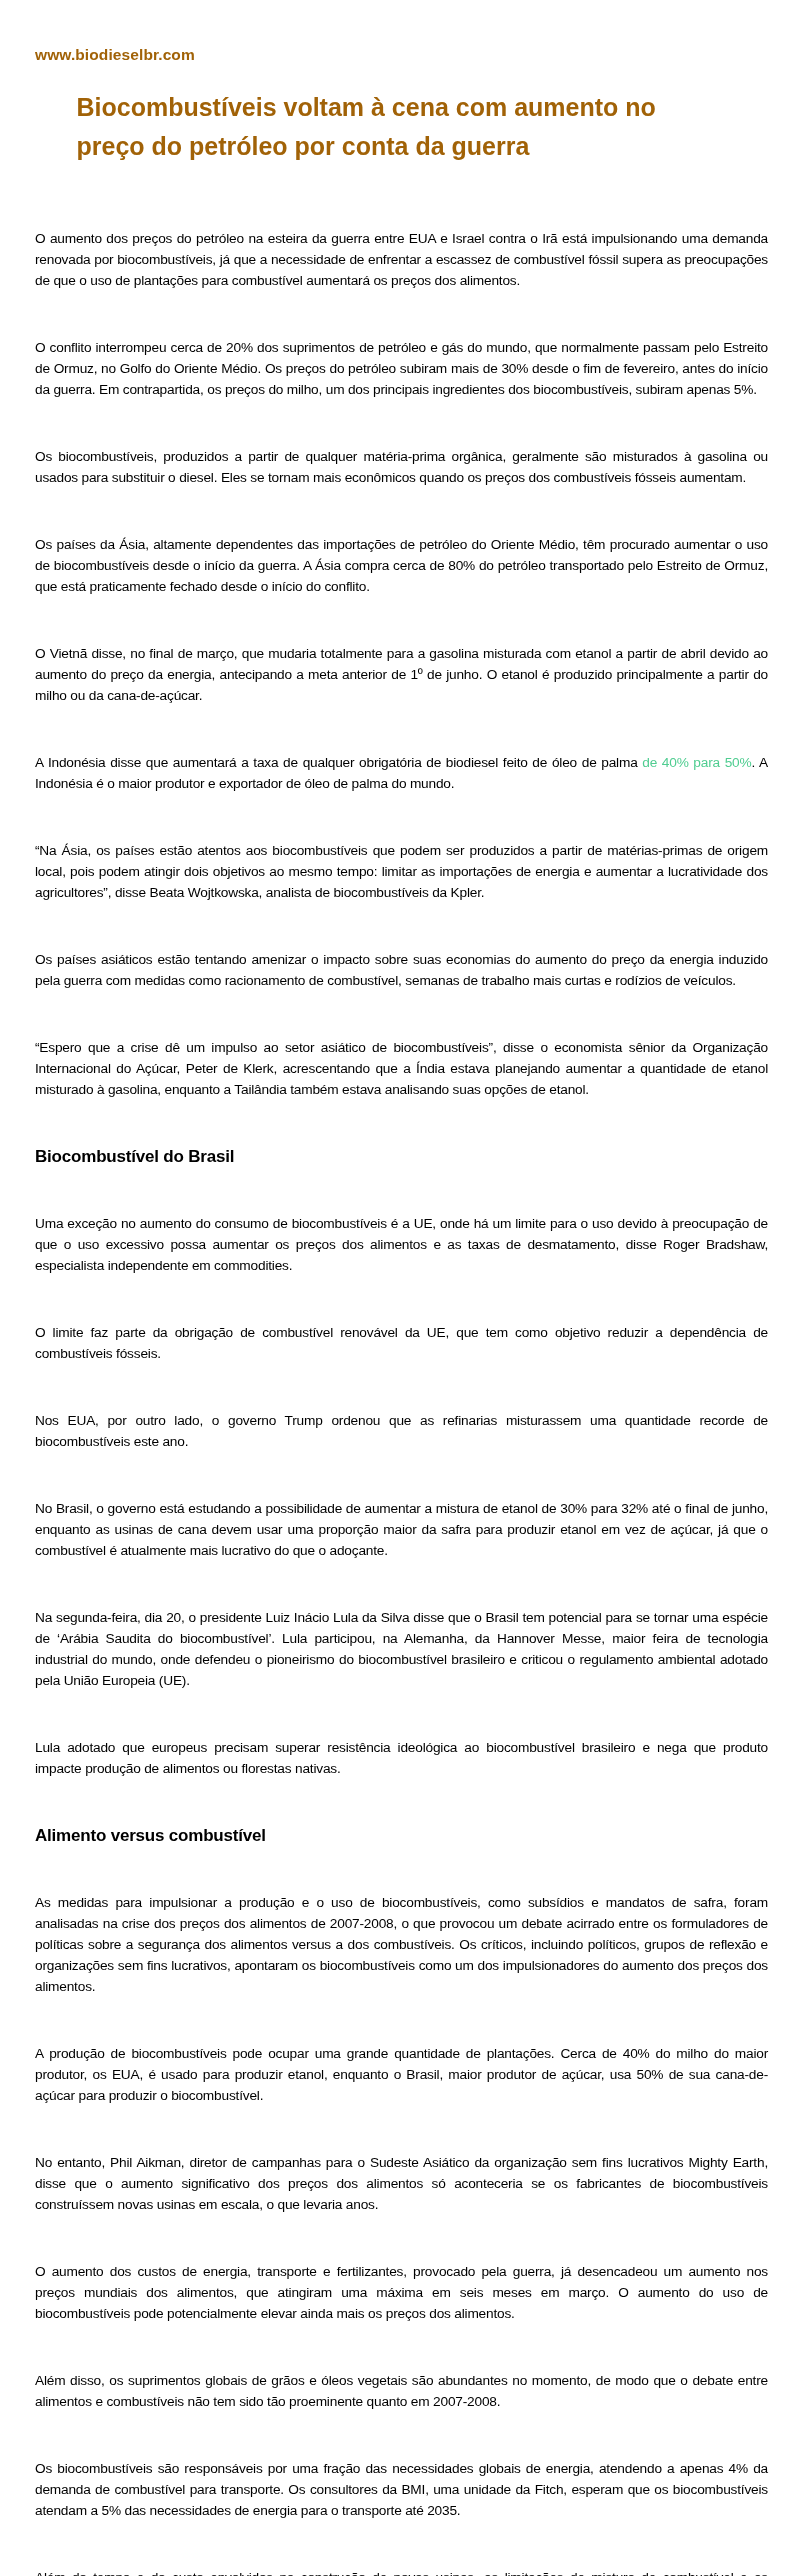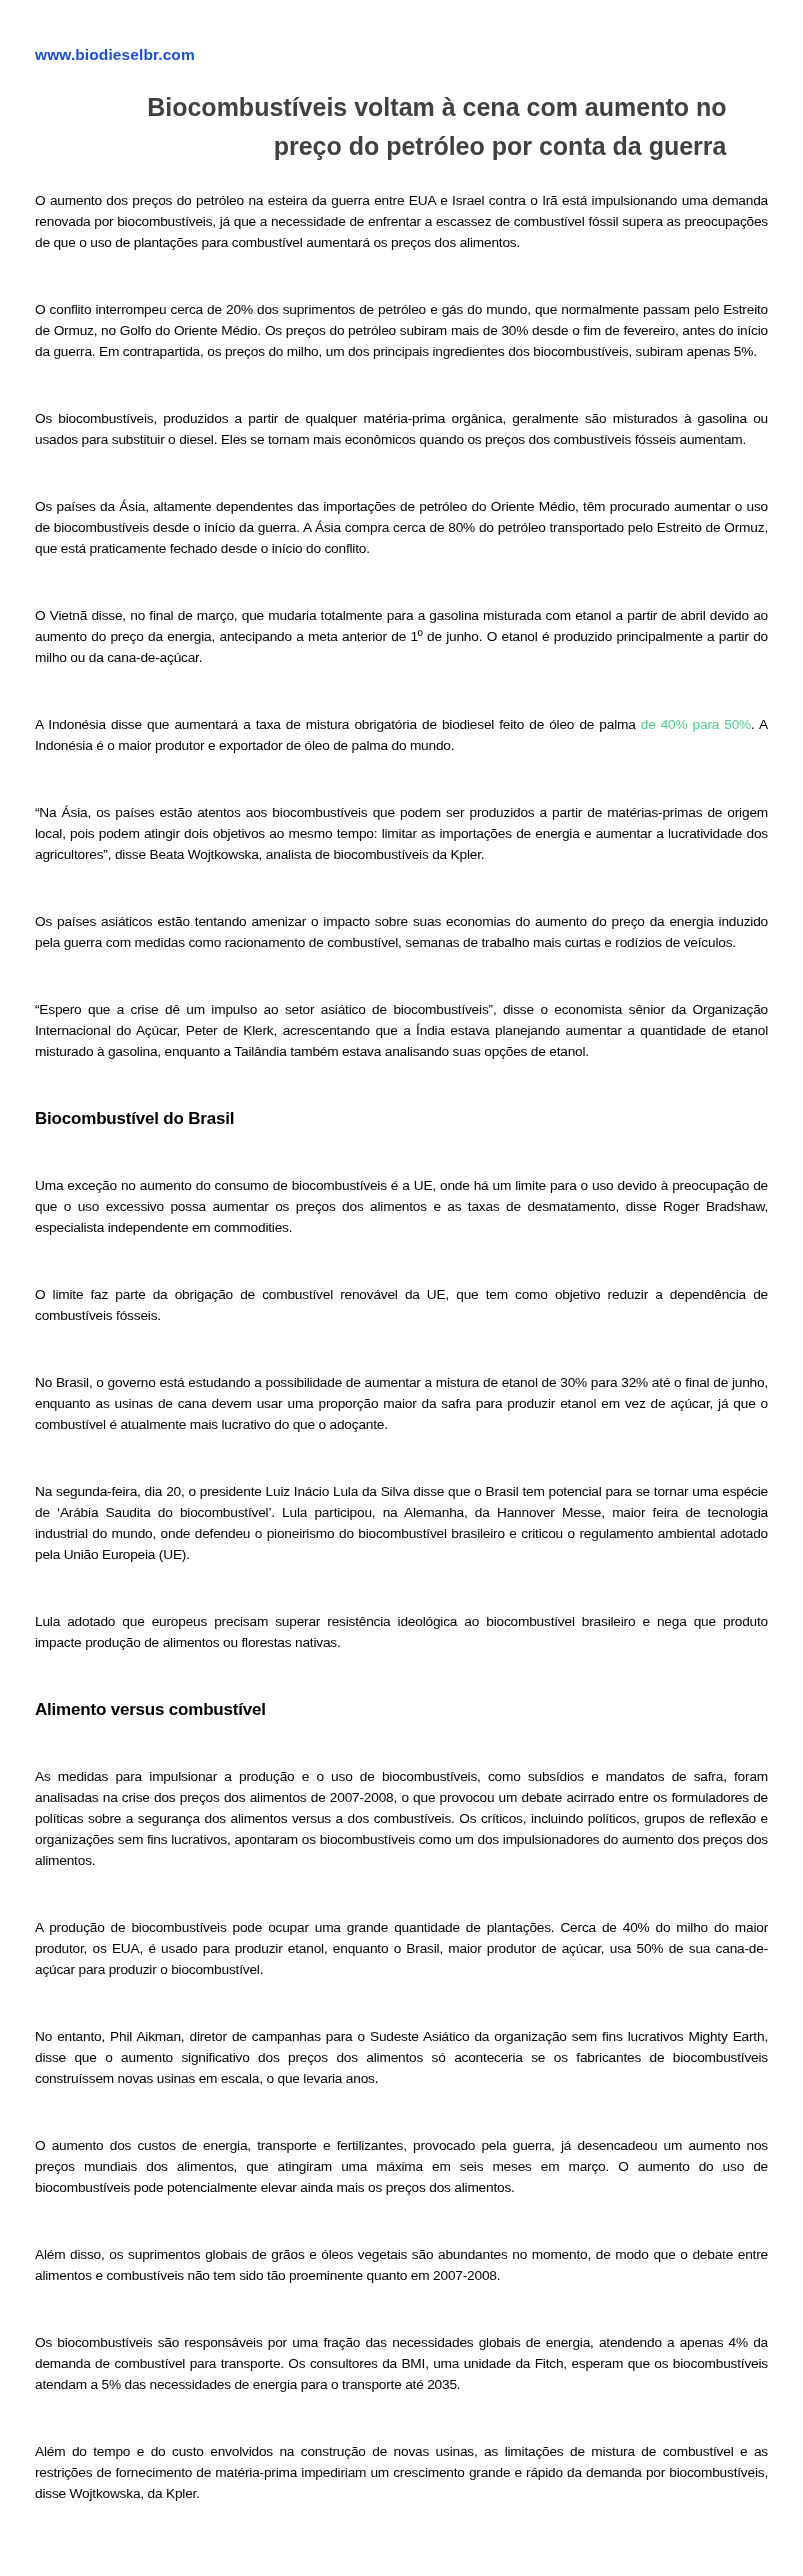--- a/index.html
+++ b/index.html
@@ -16,30 +16,30 @@
   .page {
     box-sizing: border-box;
     width: 803px;
     min-height: 2576px;
     padding: 46px 35px 64px 35px;
   }
   .site-url {
     font-size: 15.5px;
     font-weight: 700;
     letter-spacing: 0.1px;
-    color: #1d4ed8;
+    color: #a16207;
   }
   .title {
     max-width: 650px;
-    margin: 24px auto 24px auto;
+    margin: 24px auto 62px auto;
     font-size: 25px;
     line-height: 39px;
     font-weight: 700;
-    text-align: right;
-    color: #404040;
+    text-align: left;
+    color: #a16207;
   }
   .article-body {
     margin-top: 0;
   }
   .para {
     margin: 0 0 46px 0;
     font-size: 13.7px;
     line-height: 21px;
     letter-spacing: -0.2px;
     text-align: justify;
@@ -66,27 +66,28 @@
   <div class="site-url">www.biodieselbr.com</div>
 
   <h1 class="title">Biocombustíveis voltam à cena com aumento no preço do petróleo por conta da guerra</h1>
 
   <div class="article-body" id="article-body">
       <p class="para"><span>O aumento dos preços do petróleo na esteira da guerra entre EUA e Israel contra o Irã está impulsionando uma demanda renovada por biocombustíveis, já que a necessidade de enfrentar a escassez de combustível fóssil supera as preocupações de que o uso de plantações para combustível aumentará os preços dos alimentos.</span></p>
       <p class="para"><span>O conflito interrompeu cerca de 20% dos suprimentos de petróleo e gás do mundo, que normalmente passam pelo Estreito de Ormuz, no Golfo do Oriente Médio. Os preços do petróleo subiram mais de 30% desde o fim de fevereiro, antes do início da guerra. Em contrapartida, os preços do milho, um dos principais ingredientes dos biocombustíveis, subiram apenas 5%.</span></p>
       <p class="para"><span>Os biocombustíveis, produzidos a partir de qualquer matéria-prima orgânica, geralmente são misturados à gasolina ou usados para substituir o diesel. Eles se tornam mais econômicos quando os preços dos combustíveis fósseis aumentam.</span></p>
       <p class="para"><span>Os países da Ásia, altamente dependentes das importações de petróleo do Oriente Médio, têm procurado aumentar o uso de biocombustíveis desde o início da guerra. A Ásia compra cerca de 80% do petróleo transportado pelo Estreito de Ormuz, que está praticamente fechado desde o início do conflito.</span></p>
       <p class="para"><span>O Vietnã disse, no final de março, que mudaria totalmente para a gasolina misturada com etanol a partir de abril devido ao aumento do preço da energia, antecipando a meta anterior de 1º de junho. O etanol é produzido principalmente a partir do milho ou da cana-de-açúcar.</span></p>
-      <p class="para"><span>A Indonésia disse que aumentará a taxa de mistura obrigatória de biodiesel feito de óleo de palma </span><a class="inline-link">de 40% para 50%</a><span>. A Indonésia é o maior produtor e exportador de óleo de palma do mundo.</span></p>
+      <p class="para"><span>A Indonésia disse que aumentará a taxa de qualquer obrigatória de biodiesel feito de óleo de palma </span><a class="inline-link">de 40% para 50%</a><span>. A Indonésia é o maior produtor e exportador de óleo de palma do mundo.</span></p>
       <p class="para"><span>“Na Ásia, os países estão atentos aos biocombustíveis que podem ser produzidos a partir de matérias-primas de origem local, pois podem atingir dois objetivos ao mesmo tempo: limitar as importações de energia e aumentar a lucratividade dos agricultores”, disse Beata Wojtkowska, analista de biocombustíveis da Kpler.</span></p>
       <p class="para"><span>Os países asiáticos estão tentando amenizar o impacto sobre suas economias do aumento do preço da energia induzido pela guerra com medidas como racionamento de combustível, semanas de trabalho mais curtas e rodízios de veículos.</span></p>
       <p class="para"><span>“Espero que a crise dê um impulso ao setor asiático de biocombustíveis”, disse o economista sênior da Organização Internacional do Açúcar, Peter de Klerk, acrescentando que a Índia estava planejando aumentar a quantidade de etanol misturado à gasolina, enquanto a Tailândia também estava analisando suas opções de etanol.</span></p>
       <h2 class="section-heading">Biocombustível do Brasil</h2>
       <p class="para"><span>Uma exceção no aumento do consumo de biocombustíveis é a UE, onde há um limite para o uso devido à preocupação de que o uso excessivo possa aumentar os preços dos alimentos e as taxas de desmatamento, disse Roger Bradshaw, especialista independente em commodities.</span></p>
       <p class="para"><span>O limite faz parte da obrigação de combustível renovável da UE, que tem como objetivo reduzir a dependência de combustíveis fósseis.</span></p>
+      <p class="para"><span>Nos EUA, por outro lado, o governo Trump ordenou que as refinarias misturassem uma quantidade recorde de biocombustíveis este ano.</span></p>
       <p class="para"><span>No Brasil, o governo está estudando a possibilidade de aumentar a mistura de etanol de 30% para 32% até o final de junho, enquanto as usinas de cana devem usar uma proporção maior da safra para produzir etanol em vez de açúcar, já que o combustível é atualmente mais lucrativo do que o adoçante.</span></p>
       <p class="para"><span>Na segunda-feira, dia 20, o presidente Luiz Inácio Lula da Silva disse que o Brasil tem potencial para se tornar uma espécie de ‘Arábia Saudita do biocombustível’. Lula participou, na Alemanha, da Hannover Messe, maior feira de tecnologia industrial do mundo, onde defendeu o pioneirismo do biocombustível brasileiro e criticou o regulamento ambiental adotado pela União Europeia (UE).</span></p>
       <p class="para"><span>Lula adotado que europeus precisam superar resistência ideológica ao biocombustível brasileiro e nega que produto impacte produção de alimentos ou florestas nativas.</span></p>
       <h2 class="section-heading">Alimento versus combustível</h2>
       <p class="para"><span>As medidas para impulsionar a produção e o uso de biocombustíveis, como subsídios e mandatos de safra, foram analisadas na crise dos preços dos alimentos de 2007-2008, o que provocou um debate acirrado entre os formuladores de políticas sobre a segurança dos alimentos versus a dos combustíveis. Os críticos, incluindo políticos, grupos de reflexão e organizações sem fins lucrativos, apontaram os biocombustíveis como um dos impulsionadores do aumento dos preços dos alimentos.</span></p>
       <p class="para"><span>A produção de biocombustíveis pode ocupar uma grande quantidade de plantações. Cerca de 40% do milho do maior produtor, os EUA, é usado para produzir etanol, enquanto o Brasil, maior produtor de açúcar, usa 50% de sua cana-de-açúcar para produzir o biocombustível.</span></p>
       <p class="para"><span>No entanto, Phil Aikman, diretor de campanhas para o Sudeste Asiático da organização sem fins lucrativos Mighty Earth, disse que o aumento significativo dos preços dos alimentos só aconteceria se os fabricantes de biocombustíveis construíssem novas usinas em escala, o que levaria anos.</span></p>
       <p class="para"><span>O aumento dos custos de energia, transporte e fertilizantes, provocado pela guerra, já desencadeou um aumento nos preços mundiais dos alimentos, que atingiram uma máxima em seis meses em março. O aumento do uso de biocombustíveis pode potencialmente elevar ainda mais os preços dos alimentos.</span></p>
       <p class="para"><span>Além disso, os suprimentos globais de grãos e óleos vegetais são abundantes no momento, de modo que o debate entre alimentos e combustíveis não tem sido tão proeminente quanto em 2007-2008.</span></p>
       <p class="para"><span>Os biocombustíveis são responsáveis por uma fração das necessidades globais de energia, atendendo a apenas 4% da demanda de combustível para transporte. Os consultores da BMI, uma unidade da Fitch, esperam que os biocombustíveis atendam a 5% das necessidades de energia para o transporte até 2035.</span></p>

